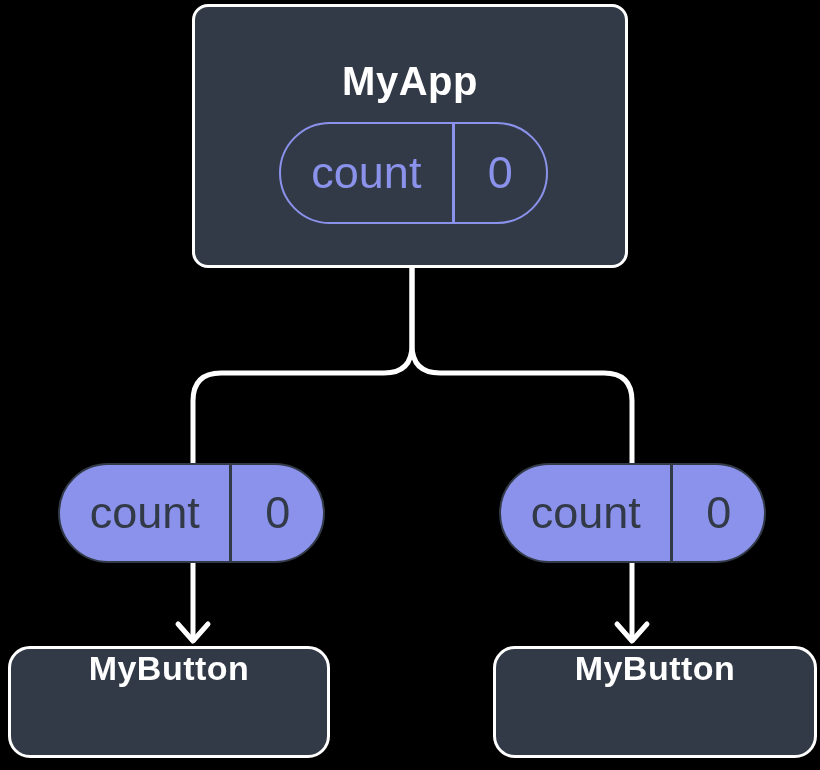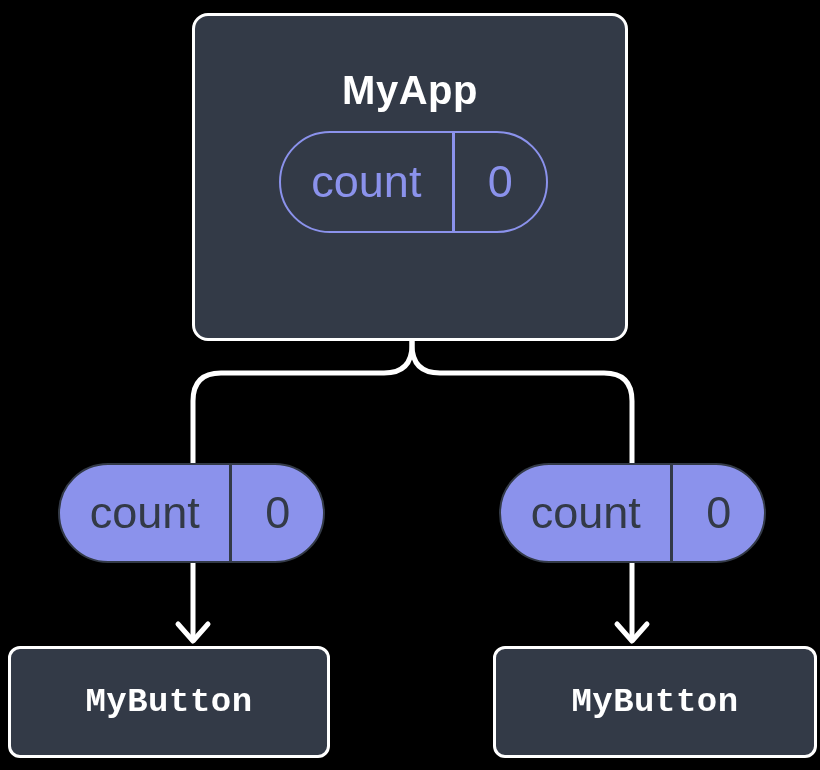--- a/index.html
+++ b/index.html
@@ -24,30 +24,30 @@
   }
   svg.connectors{position:absolute;left:0;top:0;width:820px;height:770px;}
   svg.connectors path{stroke:var(--connector);stroke-width:5;fill:none;stroke-linecap:round;stroke-linejoin:round;}
 
   .node{
     position:absolute;
     background:var(--node-fill);
     border:3px solid var(--node-border);
     border-radius:16px;
   }
-  .node-root{left:192px;top:13px;width:436px;height:328px;text-decoration:underline;}
+  .node-root{left:192px;top:4px;width:436px;height:264px;text-decoration:underline;}
   .node-root .node-title{
     position:absolute;left:0;right:0;top:52px;
     text-align:center;
     color:var(--title-text);
     font-size:40px;font-weight:600;letter-spacing:0.5px;
   }
   .node-child{
-    border-radius:12px;
-    display:flex;align-items:center;justify-content:center;font-family:Liberation Mono, monospace;
+    border-radius:22px;
+    display:flex;align-items:flex-start;justify-content:center;
   }
   .node-child-left{left:8px;top:646px;width:322px;height:112px;}
   .node-child-right{left:493px;top:646px;width:324px;height:112px;}
   .node-child .node-title{
     color:var(--title-text);
     font-size:34px;font-weight:600;letter-spacing:0.5px;
   }
 
   .pill{
     display:flex;align-items:stretch;

